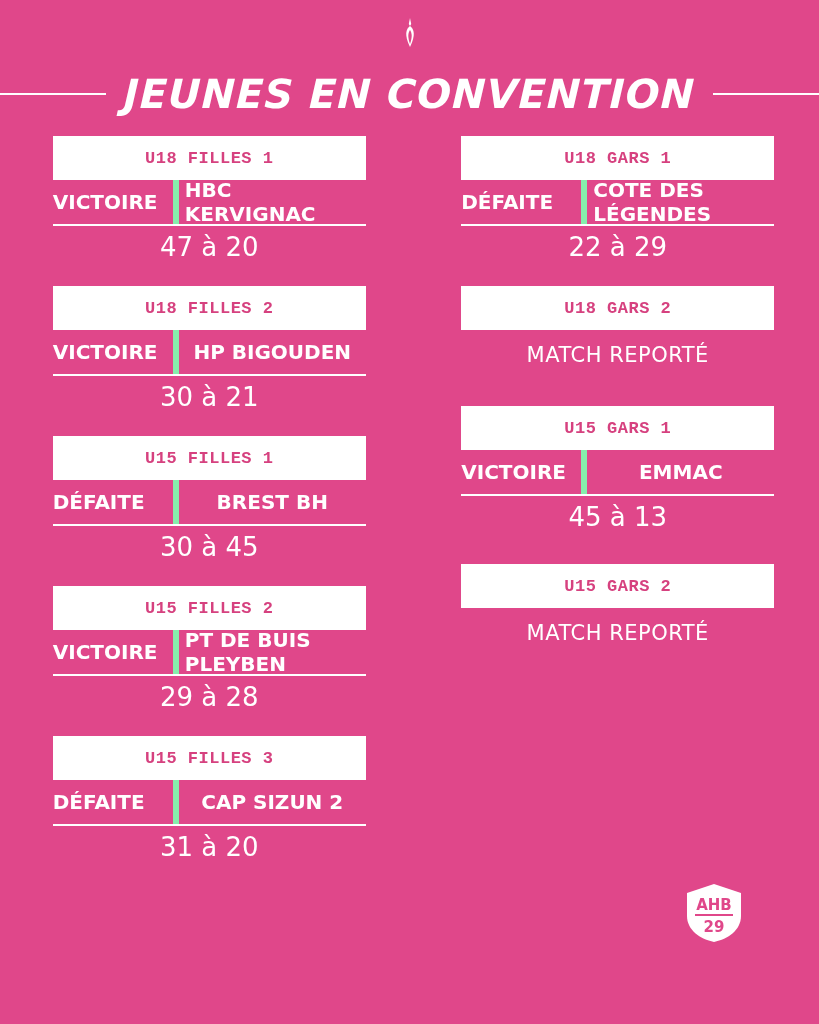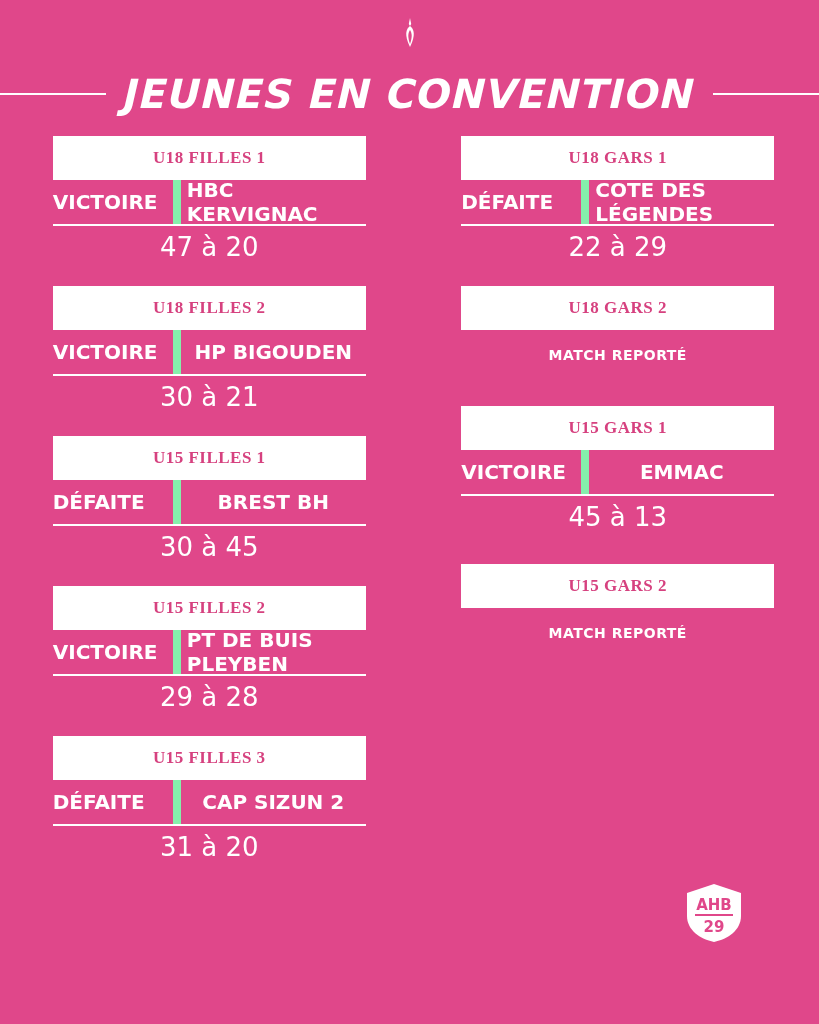--- a/index.html
+++ b/index.html
@@ -81,39 +81,39 @@
   .card-header {
     background: #ffffff;
     color: #d6417f;
     height: 44px;
     display: flex;
     align-items: center;
     justify-content: center;
     font-size: 17px;
     font-weight: bold;
     letter-spacing: 0.5px;
-    font-family: Liberation Serif, serif;
+    font-family: Liberation Mono, monospace;
   }
 
   .result-row {
     display: flex;
     align-items: stretch;
     height: 44px;
     border-bottom: 2px solid #ffffff;
   }
   .result-outcome {
     flex: 0 0 auto;
     padding: 0 10px 0 0;
     display: flex;
     align-items: center;
     justify-content: flex-start;
     font-size: 20px;
     font-weight: bold;
     font-family: "DejaVu Sans", sans-serif;
-    border-right: 8px solid #86efac;
+    border-right: 6px solid #86efac;
     min-width: 110px;
   }
   .result-opponent {
     flex: 1 1 auto;
     display: flex;
     align-items: center;
     justify-content: center;
     font-size: 20px;
     font-weight: bold;
     font-family: "DejaVu Sans", sans-serif;
@@ -125,22 +125,22 @@
     align-items: center;
     justify-content: center;
     font-size: 26px;
     font-family: "DejaVu Sans", sans-serif;
   }
   .status-only {
     height: 50px;
     display: flex;
     align-items: center;
     justify-content: center;
-    font-size: 14px;
-    font-weight: bold;
+    font-size: 21px;
+    font-weight: normal;
     font-family: "DejaVu Sans", sans-serif;
     letter-spacing: 0.5px;
   }
 
   
   .gap-lg { margin-bottom: 26px; }
   .gap-md { margin-bottom: 18px; }
 
   
   .bottom-logo {

